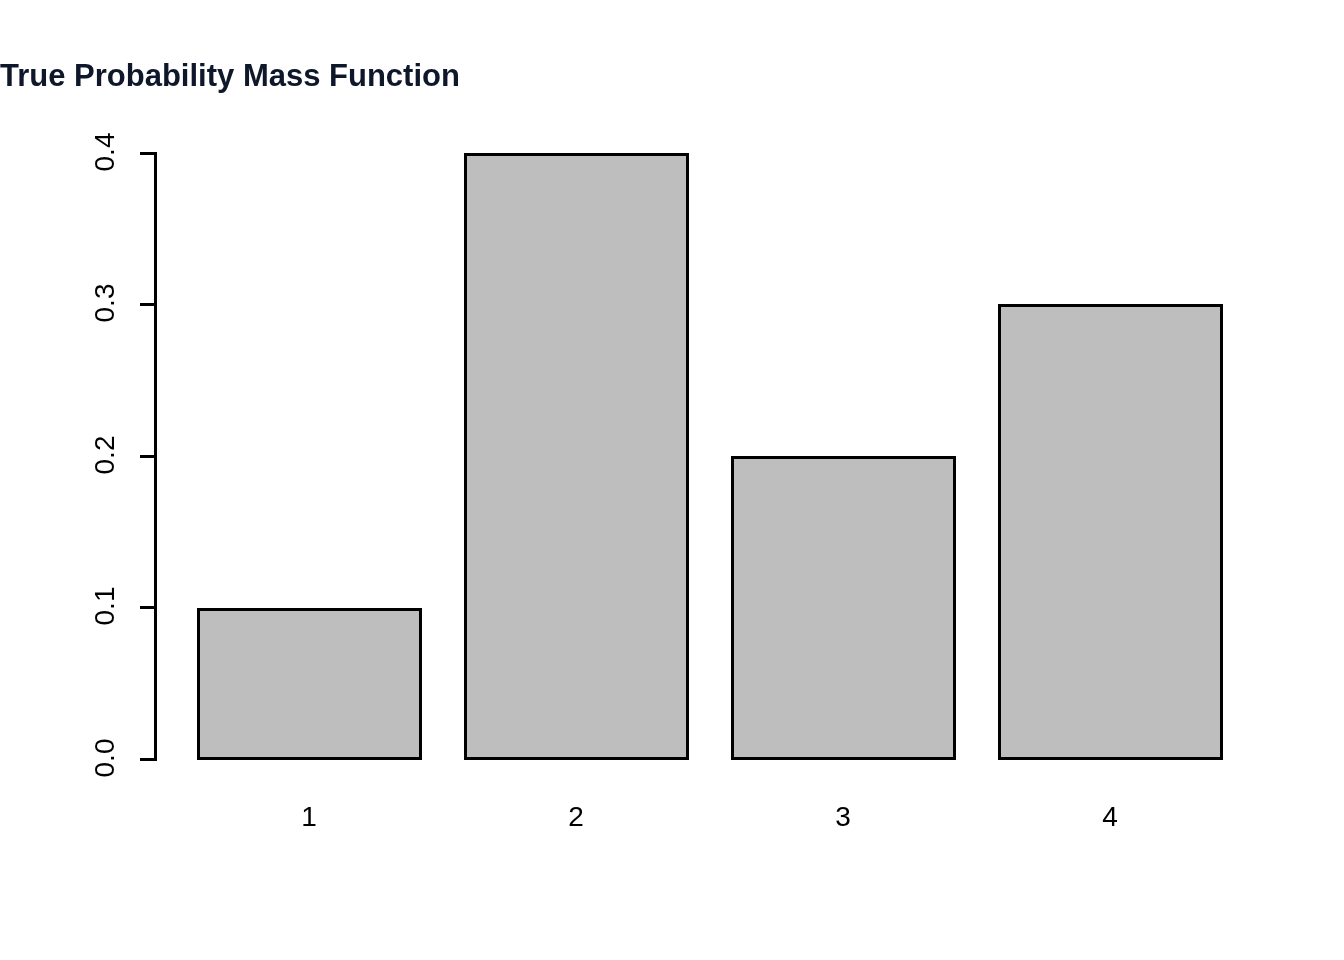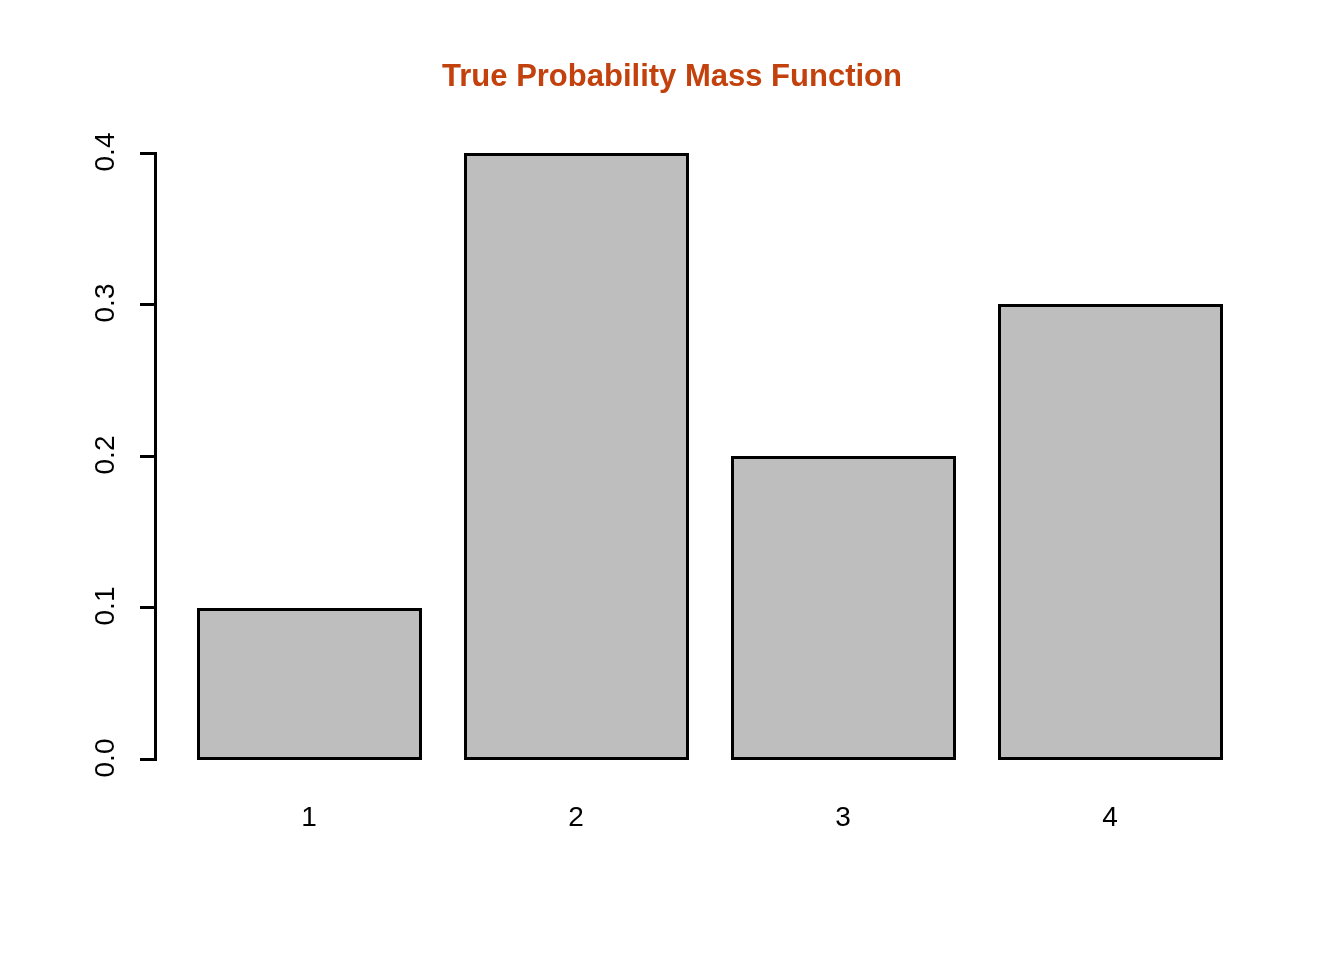--- a/index.html
+++ b/index.html
@@ -17,25 +17,25 @@
     background: #ffffff;
     overflow: hidden;
   }
 
   
   .plot-title {
     position: absolute;
     left: 0;
     top: 58px;
     width: 1344px;
-    text-align: center;
+    text-align: left;
     font-family: "Liberation Sans", sans-serif;
     font-size: 31px;
     font-weight: bold;
-    color: #c2410c;
+    color: #0f172a;
     letter-spacing: 0px;
     white-space: nowrap;
   }
 
   
   .plot-area {
     position: absolute;
     left: 0;
     top: 0;
     width: 1344px;

